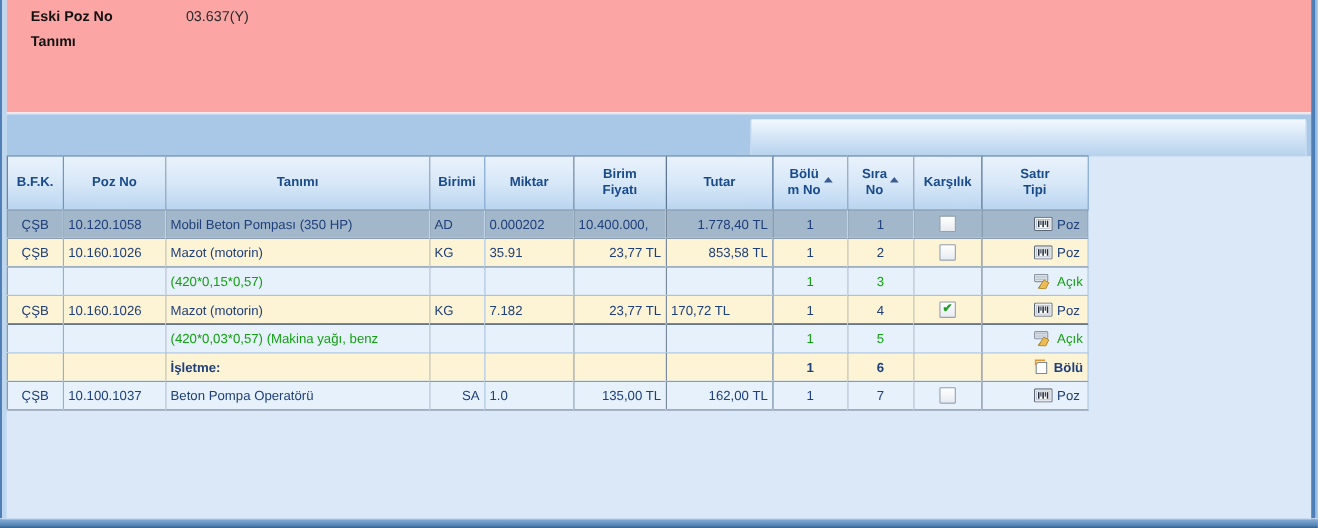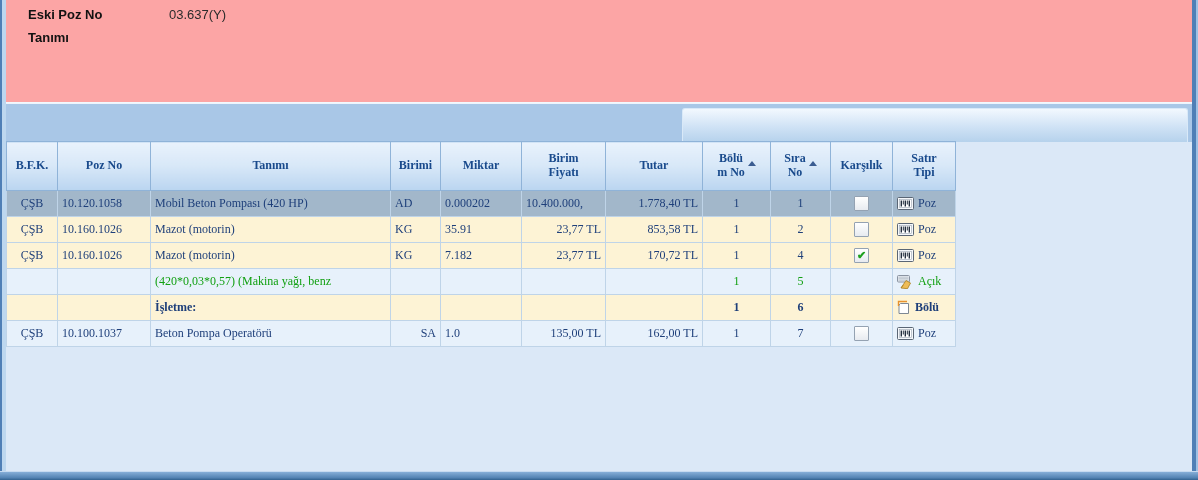--- a/index.html
+++ b/index.html
@@ -28,41 +28,41 @@
   
   .band{position:absolute;left:6px;right:6px;top:103px;height:38px;background:#a9c7e7;
     border-top:1px solid #edf4fc;}
   .band-panel{position:absolute;left:676px;top:4px;right:4px;bottom:0;
     background:linear-gradient(180deg,#f2f8fe 0%,#cfe2f5 55%,#b6d2ec 100%);
     border:1px solid #d9e9f8;border-bottom:none;border-radius:3px 3px 0 0;}
 
   
   .grid-wrap{position:absolute;left:6px;top:141px;}
   table.grid{border-collapse:collapse;table-layout:fixed;font-size:12px;color:#1e3f7a;
-    background:#0f172a;font-family:Liberation Serif, serif;}
+    background:#0f172a;}
   table.grid th{border:1px solid #8fb3d8;height:46px;padding:1px 2px;
     background:linear-gradient(180deg,#e9f2fc 0%,#d8e8f8 48%,#bad5f0 100%);
     color:#194a8c;font-weight:bold;font-size:12px;overflow:hidden;}
   table.grid td{border:1px solid #bfd4e8;height:23px;padding:1px 4px;overflow:hidden;
     white-space:nowrap;vertical-align:middle;box-sizing:content-box;}
   tr.selected td{background:#a2b7ca;}
   tr.yellow td{background:#fdf3d5;}
   tr.blue td{background:#e7f1fb;}
   td.focused{background:#fbfdff;}
   tr.green-text td{color:#12a012;}
   tr.bold-row td{font-weight:bold;}
   .hwrap{display:flex;align-items:center;justify-content:center;gap:3px;height:100%;}
   .hlabel{white-space:pre-line;line-height:1.15;text-align:center;}
   .sort-arrow{width:0;height:0;border-left:4px solid transparent;border-right:4px solid transparent;
     border-bottom:5px solid #3a5c91;display:inline-block;margin-top:-6px;}
   .checkbox{width:13px;height:13px;border:1px solid #94a2b2;border-radius:1px;
     background:linear-gradient(180deg,#ffffff 0%,#e7ebf0 100%);
     display:inline-flex;align-items:center;justify-content:center;vertical-align:middle;}
   .checkbox.checked::after{content:"✔";color:#1fa11f;font-size:11px;font-weight:bold;line-height:1;}
-  .satir-cell{display:flex;align-items:center;gap:4px;}
+  .satir-cell{display:flex;align-items:center;gap:4px;margin-left:43px;}
   .icon{display:inline-flex;align-items:center;}
 </style>
 </head>
 <body>
 
 <div class="root">
 
   <div class="top-panel">
     <span class="lbl f1l">Eski Poz No</span>
     <span class="val f1v">03.637(Y)</span>
@@ -150,21 +150,21 @@
                 <span class="hlabel">Satır
 Tipi</span>
               </div>
             </th>
           </tr>
         </thead>
         <tbody>
           <tr class="selected">
             <td style="text-align: center;">ÇŞB</td>
             <td style="text-align: left;">10.120.1058</td>
-            <td class="focused" style="text-align: left;">Mobil Beton Pompası (420 HP)</td>
+            <td class="focused" style="text-align: left;">Mobil Beton Pompası (350 HP)</td>
             <td style="text-align: left;">AD</td>
             <td style="text-align: left;">0.000202</td>
             <td style="text-align: left;">10.400.000,</td>
             <td style="text-align: right;">1.778,40 TL</td>
             <td style="text-align: center;">1</td>
             <td style="text-align: center;">1</td>
             <td style="text-align: center;"><span class="checkbox"></span></td>
             <td style="text-align: left;">
               <div class="satir-cell">
                 <span class="icon">
@@ -207,28 +207,53 @@
                       <rect x="7.6" y="3.5" width="1.4" height="6"></rect>
                       <rect x="9.8" y="3.5" width="1" height="4"></rect>
                       <rect x="11.6" y="3.5" width="1.4" height="6"></rect>
                     </g>
                   </svg>
                 </span>
                 <span>Poz</span>
               </div>
             </td>
           </tr>
+          <tr class="blue green-text">
+            <td style="text-align: center;"></td>
+            <td style="text-align: left;"></td>
+            <td style="text-align: left;">(420*0,15*0,57)</td>
+            <td style="text-align: left;"></td>
+            <td style="text-align: left;"></td>
+            <td style="text-align: right;"></td>
+            <td style="text-align: right;"></td>
+            <td style="text-align: center;">1</td>
+            <td style="text-align: center;">3</td>
+            <td style="text-align: center;"></td>
+            <td style="text-align: left;">
+              <div class="satir-cell">
+                <span class="icon">
+                  <svg width="17" height="14" viewBox="0 0 17 14">
+                    <rect x="0.5" y="0.5" width="12" height="6.5" rx="1" fill="#e7ecf2" stroke="#8a94a2"></rect>
+                    <path d="M1.5 2.2h10M1.5 3.7h10M1.5 5.2h10" stroke="#aab4c0" stroke-width="0.7" fill="none"></path>
+                    <path d="M4 13 L9 5.5 L13.5 8 L10.5 13.7 Z" fill="#eebc57" stroke="#a97f1f" stroke-width="0.8"></path>
+                    <path d="M4 13 L6.2 10.2" stroke="#a97f1f" stroke-width="0.8"></path>
+                  </svg>
+                </span>
+                <span>Açık</span>
+              </div>
+            </td>
+          </tr>
           <tr class="yellow">
             <td style="text-align: center;">ÇŞB</td>
             <td style="text-align: left;">10.160.1026</td>
             <td style="text-align: left;">Mazot (motorin)</td>
             <td style="text-align: left;">KG</td>
             <td style="text-align: left;">7.182</td>
             <td style="text-align: right;">23,77 TL</td>
-            <td style="text-align: right; margin-top: 31px;">170,72 TL</td>
+            <td style=" margin-top: 31px;">170,72 TL</td>
             <td style="text-align: center;">1</td>
             <td style="text-align: center;">4</td>
             <td style="text-align: center;"><span class="checkbox checked"></span></td>
             <td style="text-align: left;">
               <div class="satir-cell">
                 <span class="icon">
                   <svg width="17" height="13" viewBox="0 0 17 13">
                     <rect x="0.5" y="0.5" width="16" height="12" rx="1" fill="#f4f7fa" stroke="#5a6675"></rect>
                     <rect x="2.5" y="2.5" width="12" height="8" fill="#ffffff" stroke="#9aa5b1" stroke-width="0.6"></rect>
                     <g fill="#222e3e">

